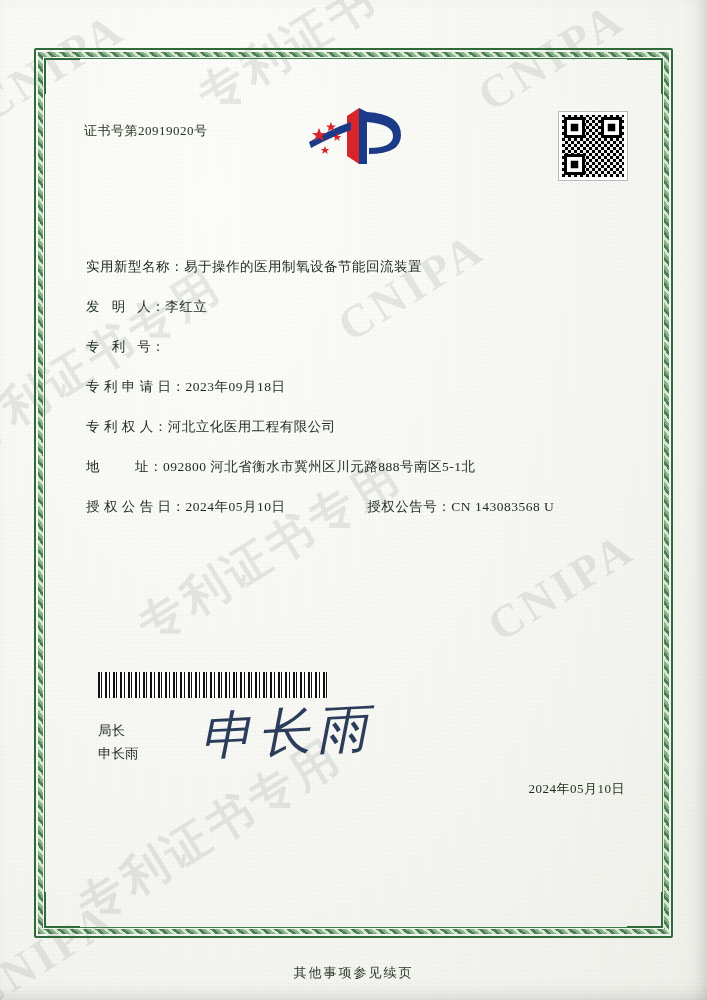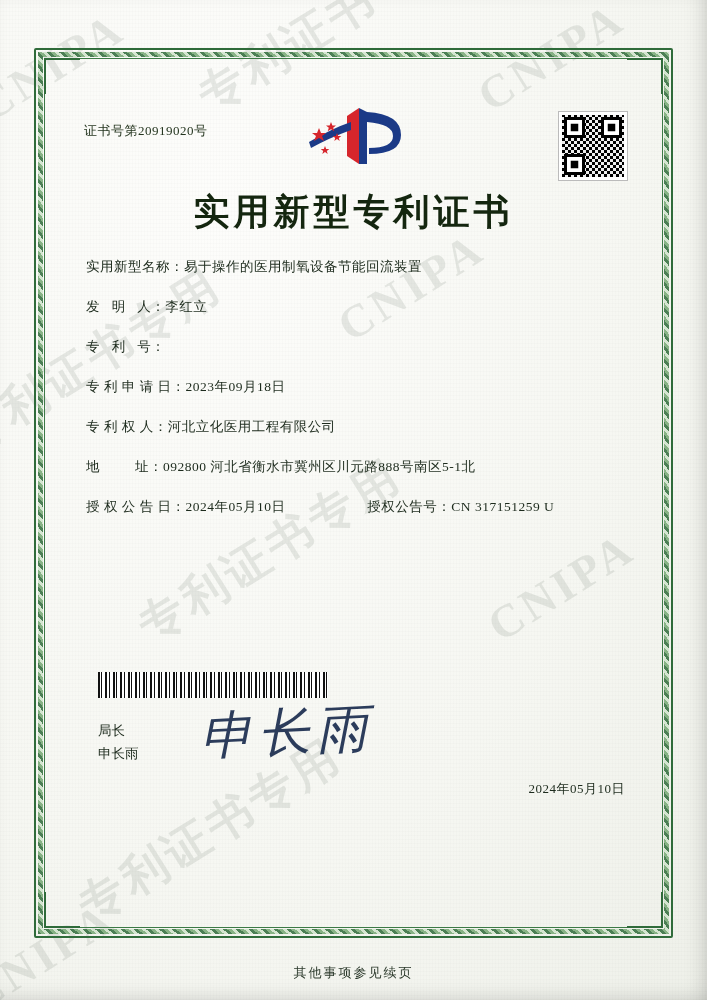--- a/index.html
+++ b/index.html
@@ -308,21 +308,20 @@
           <i></i>
         </span>
       <span class="qr-eye e2">
           <i></i>
         </span>
       <span class="qr-eye e3">
           <i></i>
         </span>
     </div>
 
-    <div class="main-title">实用新型专利证书</div>
 
     <div class="fields">
       <div class="field-row">
         <span class="field-label">实用新型名称：</span>
         <span class="field-value">易于操作的医用制氧设备节能回流装置</span>
       </div>
       <div class="field-row">
         <span class="field-label">发   明   人：</span>
         <span class="field-value">李红立</span>
       </div>
@@ -341,21 +340,21 @@
         <span class="field-label">地         址：</span>
         <span class="field-value">092800 河北省衡水市冀州区川元路888号南区5-1北</span>
       </div>
       <div class="field-row split">
         <span class="half left">
           <span class="field-label">授 权 公 告 日：</span>
           <span class="field-value">2024年05月10日</span>
         </span>
         <span class="half right">
           <span class="field-label">授权公告号：</span>
-          <span class="field-value">CN 317151259 U</span>
+          <span class="field-value">CN 143083568 U</span>
         </span>
       </div>
     </div>
 
 
     <div class="barcode"></div>
 
     <div class="signature-script">申长雨</div>
 
     <div class="signature-block">

